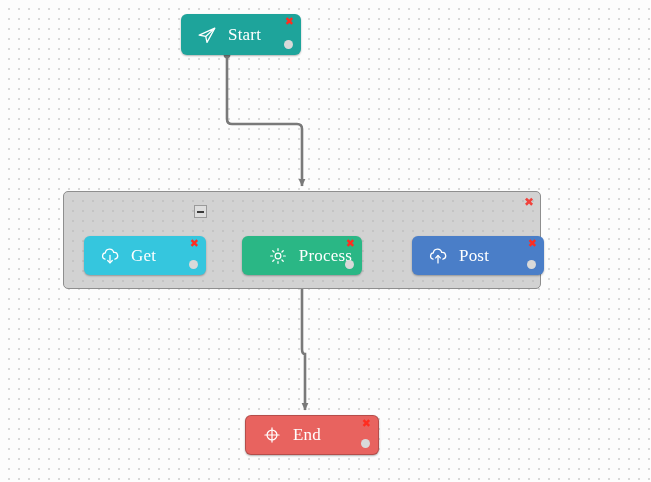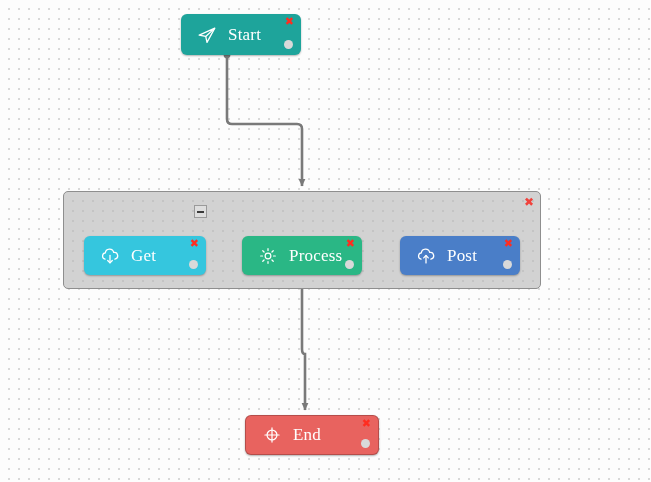--- a/index.html
+++ b/index.html
@@ -193,38 +193,38 @@
         <path d="M6.6 15.4 A3.4 3.4 0 0 1 6.9 8.7 A4.6 4.6 0 0 1 16.0 8.1 A3.6 3.6 0 0 1 17.3 15.4" fill="none" stroke="#ffffff" stroke-width="1.4" stroke-linecap="round" stroke-linejoin="round"></path>
         <line x1="12" y1="11.4" x2="12" y2="19.3" stroke="#ffffff" stroke-width="1.4" stroke-linecap="round"></line>
         <path d="M9.5 16.9 L12 19.5 L14.5 16.9" fill="none" stroke="#ffffff" stroke-width="1.4" stroke-linecap="round" stroke-linejoin="round"></path>
       </svg>
     </span>
     <span class="node-label">Get</span>
     <span class="node-close">✖</span>
     <span class="node-handle"></span>
   </div>
 
-  <div class="node" style="left:242px; top:236px; width:120px; height:39px; background:#2ab785;">
+  <div class="node" style="left:242px; top:236px; width:120px; height:39px; background:#2ab785;justify-content:center;">
     <span class="node-icon">
       <svg width="22" height="22" viewBox="0 0 24 24" xmlns="http://www.w3.org/2000/svg">
         <g fill="none" stroke="#ffffff" stroke-width="1.35" stroke-linecap="round" stroke-linejoin="round">
           <circle cx="12" cy="12" r="3.1"></circle>
           <path d="M12 4.0 L12 6.0 M12 18.0 L12 20.0
                    M4.0 12 L6.0 12 M18.0 12 L20.0 12
                    M6.3 6.3 L7.7 7.7 M16.3 16.3 L17.7 17.7
                    M17.7 6.3 L16.3 7.7 M7.7 16.3 L6.3 17.7"></path>
         </g>
       </svg>
     </span>
     <span class="node-label">Process</span>
     <span class="node-close">✖</span>
     <span class="node-handle"></span>
   </div>
 
-  <div class="node" style="left:400px; top:236px; width:120px; height:39px; background:#4a7ec8;">
+  <div class="node" style="left:412px; top:236px; width:132px; height:39px; background:#4a7ec8;">
     <span class="node-icon">
       <svg width="22" height="22" viewBox="0 0 24 24" xmlns="http://www.w3.org/2000/svg">
         <path d="M6.6 15.4 A3.4 3.4 0 0 1 6.9 8.7 A4.6 4.6 0 0 1 16.0 8.1 A3.6 3.6 0 0 1 17.3 15.4" fill="none" stroke="#ffffff" stroke-width="1.4" stroke-linecap="round" stroke-linejoin="round"></path>
         <line x1="12" y1="19.5" x2="12" y2="11.6" stroke="#ffffff" stroke-width="1.4" stroke-linecap="round"></line>
         <path d="M9.5 14.1 L12 11.4 L14.5 14.1" fill="none" stroke="#ffffff" stroke-width="1.4" stroke-linecap="round" stroke-linejoin="round"></path>
       </svg>
     </span>
     <span class="node-label">Post</span>
     <span class="node-close">✖</span>
     <span class="node-handle"></span>

